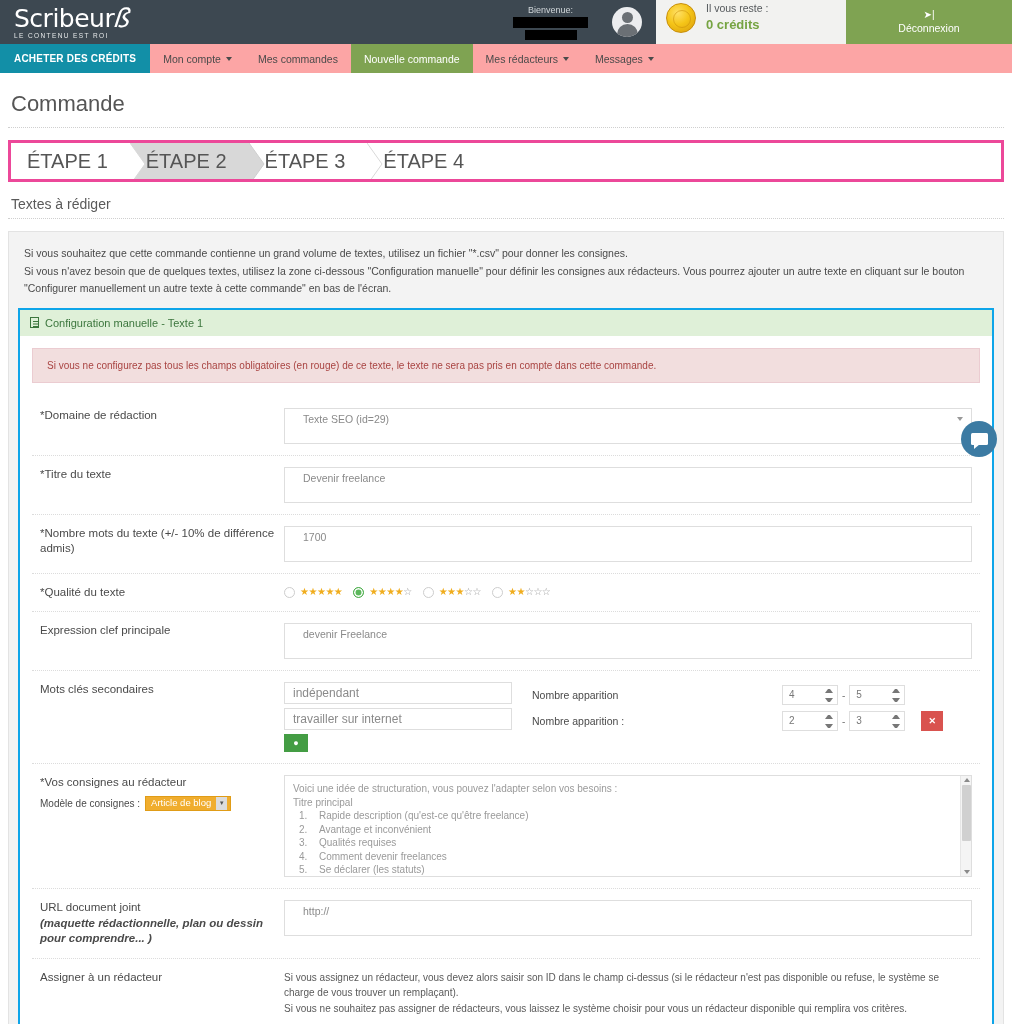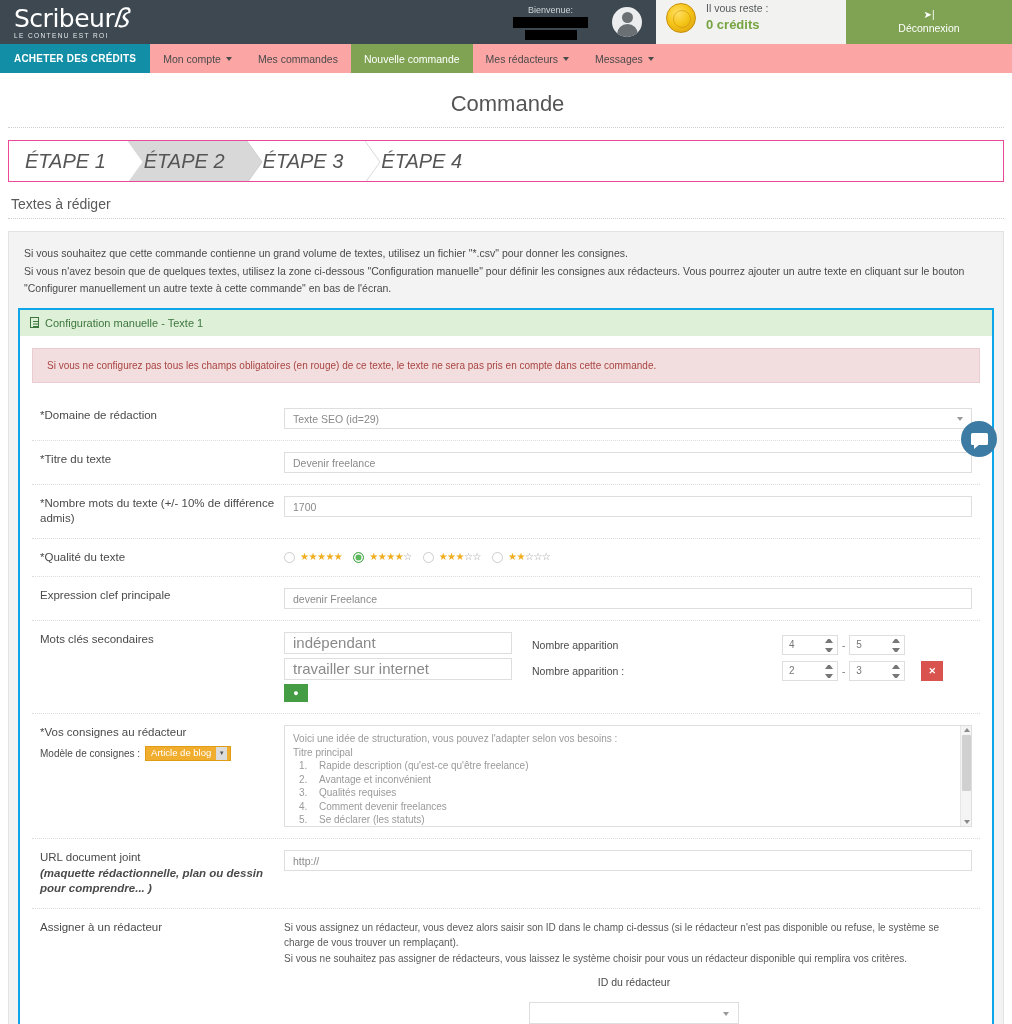--- a/index.html
+++ b/index.html
@@ -170,39 +170,37 @@
   }
 
   
   .page { padding: 0 8px; }
   .page-title {
     font-size: 22px;
     font-weight: normal;
     color: #555;
     margin: 17px 0 10px 3px;
     font-family: "Liberation Sans", sans-serif;
-    text-align: center;
   }
   .hr-dotted {
     border: 0;
     border-top: 1px dotted #cfcfcf;
     margin: 0 0 12px 0;
   }
 
   
   .steps {
     display: flex;
-    border: 1px solid #ec4899;
+    border: 3px solid #ec4899;
     background: #fff;
     height: 42px;
     align-items: stretch;
     width: 100%;
     margin-bottom: 14px;
     overflow: hidden;
-    font-style: italic;
   }
   .step {
     position: relative;
     display: flex;
     align-items: center;
     padding-left: 16px;
     padding-right: 22px;
     font-size: 20px;
     color: #555;
     background: #fff;
@@ -290,26 +288,26 @@
     flex-shrink: 0;
     font-size: 11.5px;
     color: #4a4a4a;
     padding-left: 8px;
     line-height: 1.35;
   }
   .fcontrol { flex: 1; padding-right: 8px; }
 
   .inp {
     width: 100%;
-    height: 21px;
+    height: 36px;
     border: 1px solid #dedede;
     background: #fff;
     font-size: 10.5px;
     color: #8a8a8a;
-    padding: 0 8px;
+    padding: 0 18px;
     font-family: "Liberation Sans", sans-serif;
     line-height: 21px;
     display: block;
   }
   .inp.sel { position: relative; padding-right: 22px; }
   .sel-wrap { position: relative; }
   .sel-caret {
     position: absolute;
     right: 9px; top: 9px;
     border-left: 3px solid transparent;
@@ -335,21 +333,21 @@
   .stars { letter-spacing: -0.5px; font-size: 10px; line-height: 10px; }
   .star-on { color: #f0ad1e; }
   .star-off { color: #9a9a9a; }
 
   
   .kw-grid { display: flex; gap: 0; align-items: flex-start; }
   .kw-left { width: 230px; }
   .kw-input {
     width: 228px; height: 22px;
     border: 1px solid #dedede; background: #fff;
-    font-size: 15px; color: #8a8a8a;
+    font-size: 12px; color: #8a8a8a;
     padding: 0 8px; line-height: 20px;
     margin-bottom: 4px;
     display: block;
   }
   .kw-add {
     width: 24px; height: 18px;
     background: #449d44;
     color: #fff;
     display: flex; align-items: center; justify-content: center;
     font-size: 9px;

